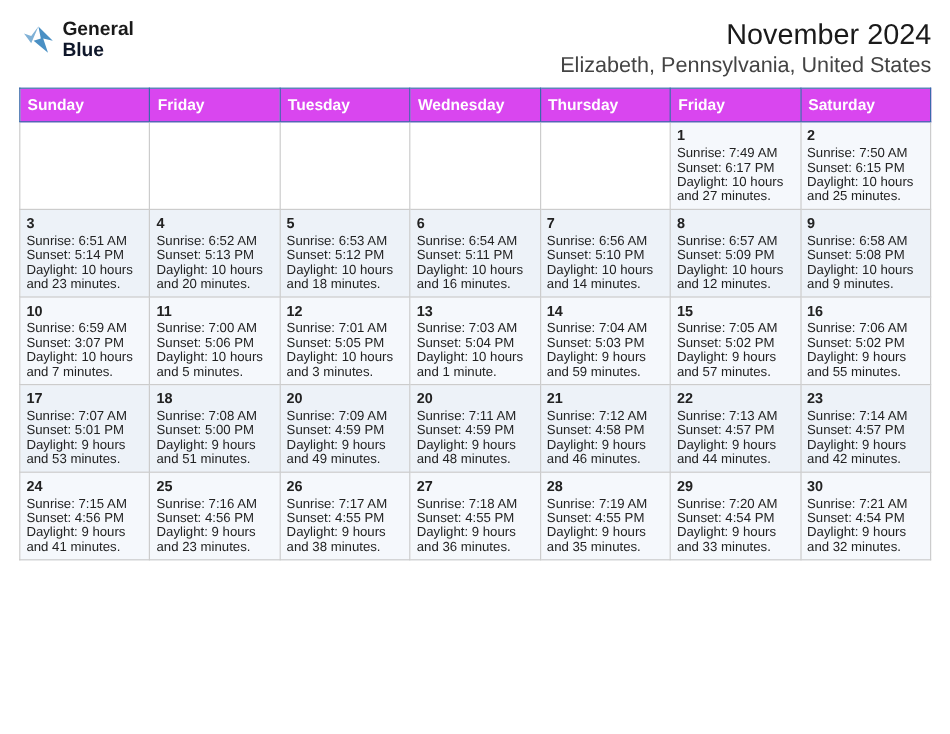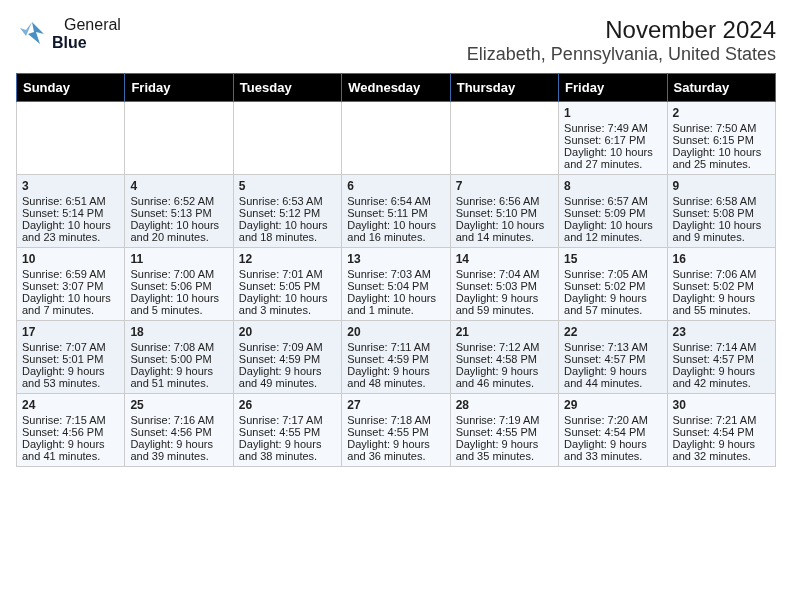--- a/index.html
+++ b/index.html
@@ -36,21 +36,21 @@
     .location {
       font-size: 18px;
       color: #444;
     }
     .calendar {
       width: 100%;
       border-collapse: collapse;
       border: 1px solid #ccc;
     }
     .calendar th {
-      background: #000000;
+      background: #d946ef;
       color: #fff;
       text-align: left;
       padding: 6px 6px;
       font-size: 13px;
       border: 1px solid #3a6aaa;
     }
     .calendar td {
       vertical-align: top;
       border: 1px solid #ccc;
       padding: 4px 5px;
@@ -79,21 +79,21 @@
 </head>
 <body>
 
 <div class="header-area">
   <div class="logo">
     <svg class="logo-bird" viewBox="0 0 32 28" xmlns="http://www.w3.org/2000/svg">
       <polygon points="16,2 28,14 20,12 24,24 12,14 18,12" fill="#4a90c4"></polygon>
       <polygon points="16,2 10,10 4,8 10,16" fill="#4a90c4" opacity="0.7"></polygon>
     </svg>
     <div>
-      <div style="font-size:16px;font-weight:normal;color:#1a1a1a;margin-left:12px;">General</div>
+      <div style="font-size:16px;font-weight:bold;color:#1a1a1a;">General</div>
       <div style="font-size:16px;font-weight:bold;color:#0f172a;">Blue</div>
     </div>
   </div>
   <div class="title-area">
     <div class="month-title">November 2024</div>
     <div class="location">Elizabeth, Pennsylvania, United States</div>
   </div>
 </div>
 
 <table class="calendar">
@@ -264,21 +264,21 @@
         <td>
           <span class="day-number">24</span>
           <div>Sunrise: 7:15 AM</div>
           <div>Sunset: 4:56 PM</div>
           <div>Daylight: 9 hours and 41 minutes.</div>
         </td>
         <td>
           <span class="day-number">25</span>
           <div>Sunrise: 7:16 AM</div>
           <div>Sunset: 4:56 PM</div>
-          <div>Daylight: 9 hours and 39 minutes.</div>
+          <div>Daylight: 9 hours and 23 minutes.</div>
         </td>
         <td>
           <span class="day-number">26</span>
           <div>Sunrise: 7:17 AM</div>
           <div>Sunset: 4:55 PM</div>
           <div>Daylight: 9 hours and 38 minutes.</div>
         </td>
         <td>
           <span class="day-number">27</span>
           <div>Sunrise: 7:18 AM</div>

